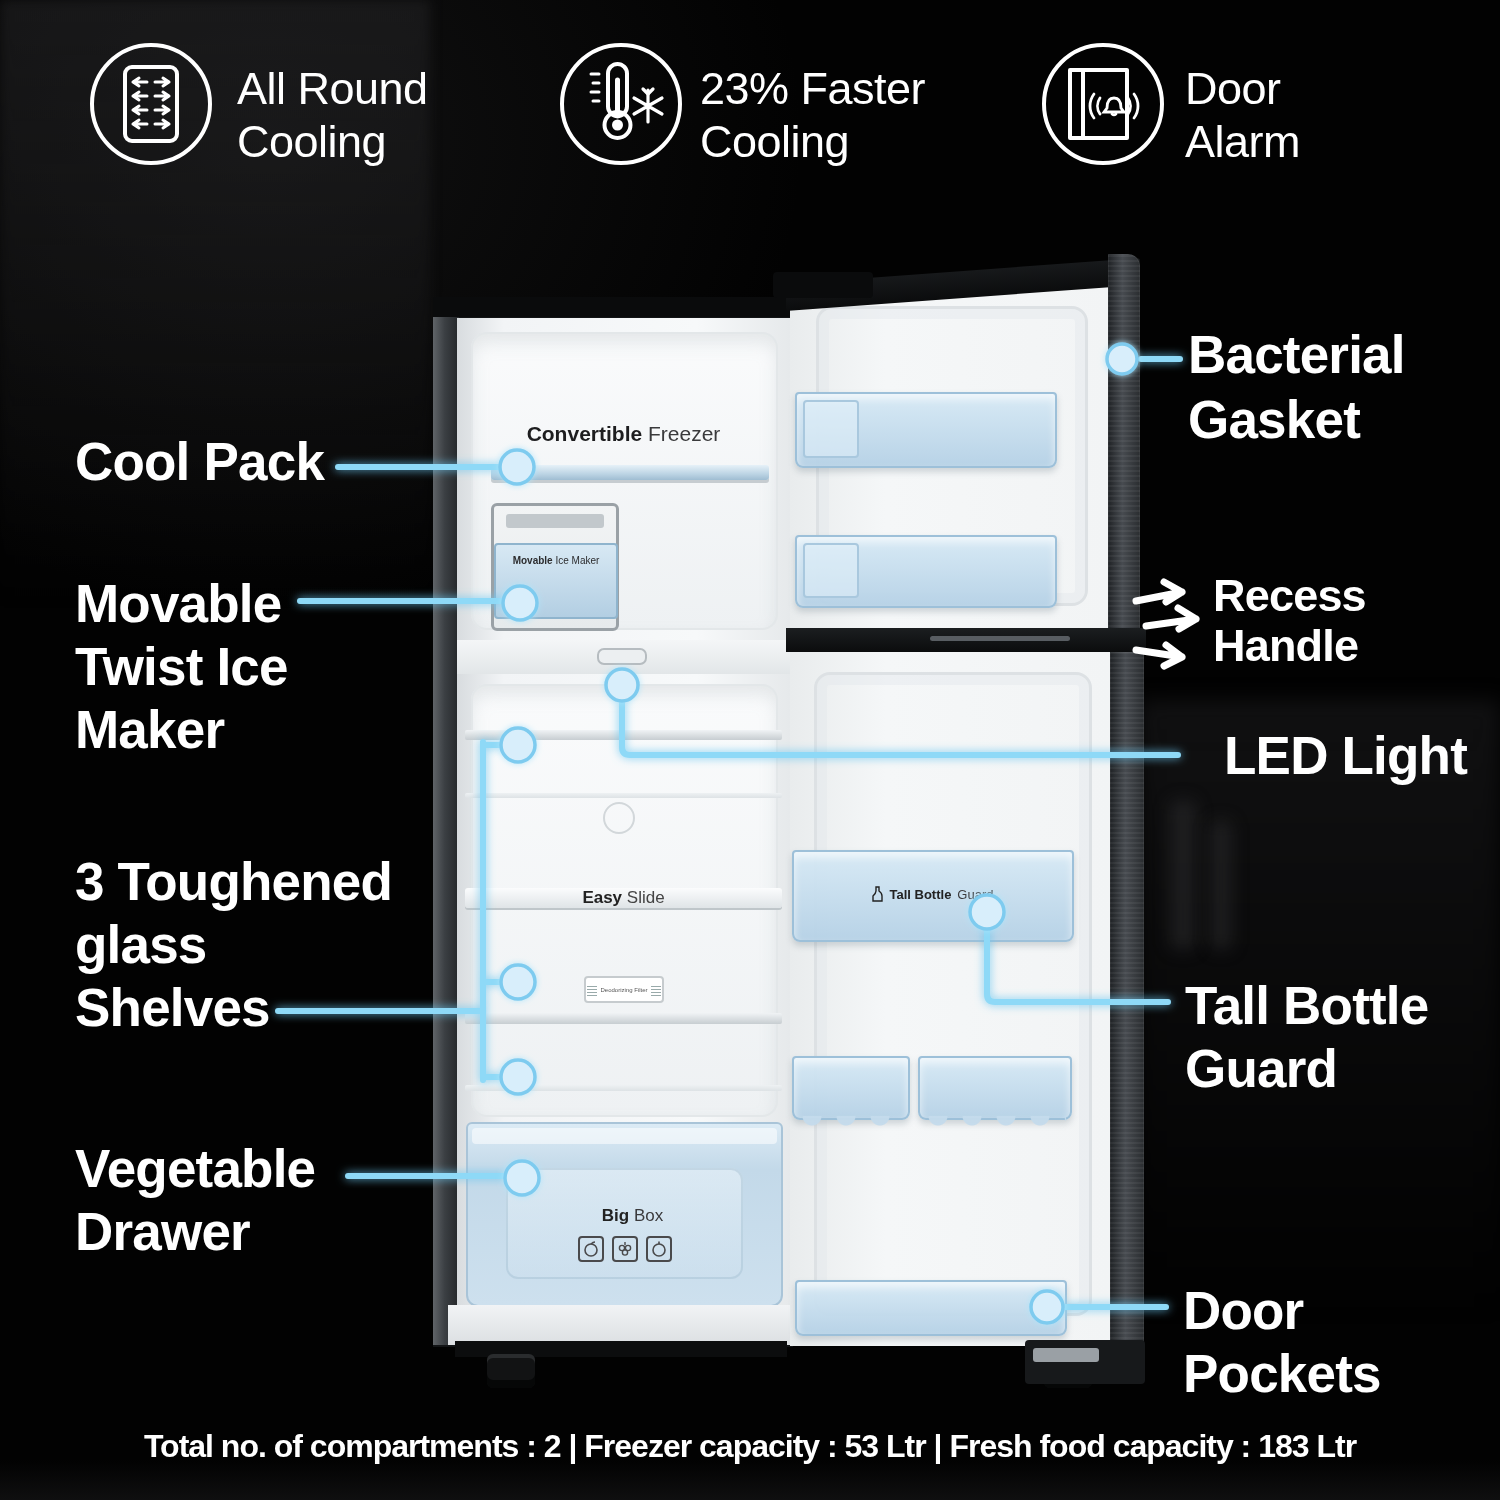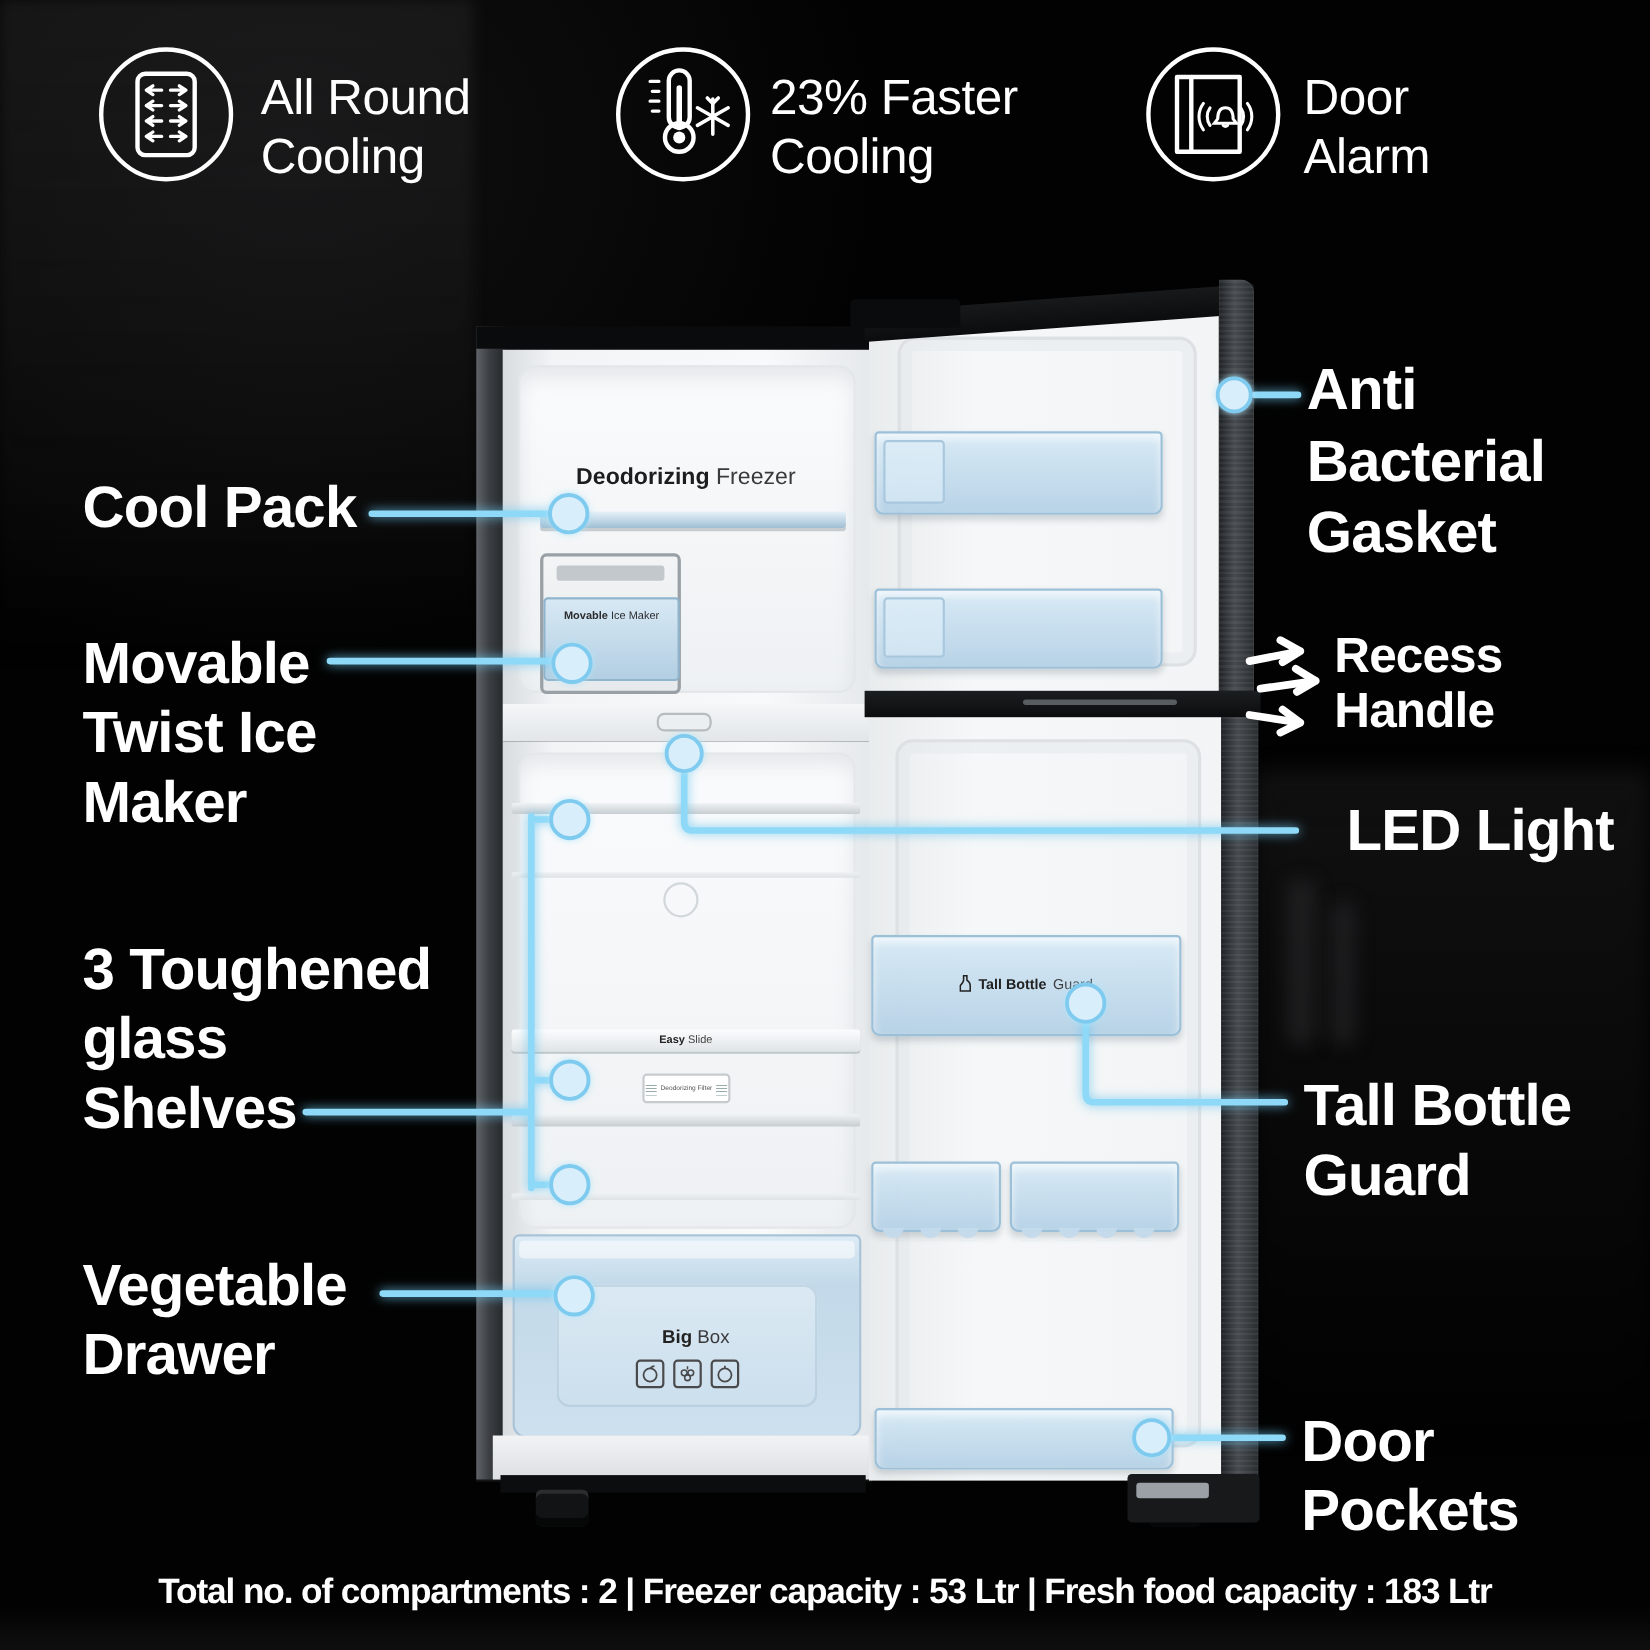--- a/index.html
+++ b/index.html
@@ -47,21 +47,21 @@
   .ice-bin{position:absolute;left:37px;top:225px;width:124px;height:76px;border:2px solid #8fb4cd;border-radius:4px;
     background:linear-gradient(180deg,rgba(214,232,244,.95),rgba(176,205,226,.95));box-sizing:border-box;
     font-size:10px;color:#2c2c2e;text-align:center;padding-top:10px;}
   .ice-bin b{font-weight:700;} 
   .divider{position:absolute;left:457px;top:640px;width:333px;height:34px;background:linear-gradient(180deg,#f4f6f7,#e2e6e8);}
   .latch{position:absolute;left:140px;top:8px;width:46px;height:13px;border:2px solid #b6bcc0;border-radius:7px;background:#eceff1;}
   .shelf{position:absolute;left:8px;right:8px;border-radius:2px;background:linear-gradient(180deg,#f0f3f5,#c7cdd1);}
   .shelf-light{background:linear-gradient(180deg,#eef1f3,#dde2e5);}
   .easy-shelf{position:absolute;left:8px;right:8px;top:214px;height:20px;border-radius:3px;
     background:linear-gradient(180deg,#fbfcfd,#dfe4e7);box-shadow:0 2px 0 #bfc6ca;text-align:center;
-    font-size:10px;color:#222;line-height:20px;margin-top:48px;}
+    font-size:17px;color:#222;line-height:20px;}
   .easy-shelf b{font-weight:700;} .easy-shelf span{font-weight:400;color:#444;}
   .vent-circle{position:absolute;left:146px;top:128px;width:28px;height:28px;border:2px solid #d2d7da;border-radius:50%;}
   .deo-badge{position:absolute;left:127px;top:302px;width:80px;height:27px;background:#fff;border:2px solid #c6cbce;
     border-radius:4px;box-sizing:border-box;font-size:6px;color:#555;display:flex;align-items:center;justify-content:center;gap:3px;}
   .deo-dots{width:10px;height:12px;background:repeating-linear-gradient(0deg,#9aa 0 1px,transparent 1px 3px);}
   .veg-drawer{position:absolute;left:9px;top:448px;width:317px;height:185px;border:2px solid #a9c4d8;border-radius:6px 6px 12px 12px;
     background:linear-gradient(180deg,#dcebf5,#c3d9e9 25%,#cde0ee);box-sizing:border-box;}
   .veg-top-rail{position:absolute;left:4px;top:4px;right:4px;height:16px;background:rgba(255,255,255,.55);border-radius:4px;}
   .veg-panel{position:absolute;left:38px;top:44px;right:38px;bottom:26px;border-radius:12px;
     background:linear-gradient(180deg,rgba(235,244,250,.6),rgba(205,224,238,.4));box-shadow:inset 0 0 0 2px rgba(150,180,200,.35);}
@@ -173,21 +173,21 @@
   </div>
 
   <div>
     <div class="cab-body"></div>
     <div class="cab-left-edge"></div>
     <div class="cab-top"></div>
 
     <div class="interior" style="top:318px;height:322px;">
       <div class="int-panel" style="top:14px;bottom:10px;"></div>
       <div class="freezer-title">
-        <b>Deodorizing</b>
+        <b>Convertible</b>
         <span>Freezer</span>
       </div>
       <div class="cool-pack-shelf"></div>
       <div class="ice-outline"></div>
       <div class="ice-bin">
         <b>Movable</b>
         <span>Ice Maker</span>
       </div>
     </div>
 
@@ -337,21 +337,20 @@
     <div class="lbl" style="left:75px;top:850px;">
       <div>3 Toughened</div>
       <div>glass</div>
       <div>Shelves</div>
     </div>
     <div class="lbl" style="left:75px;top:1137px;">
       <div>Vegetable</div>
       <div>Drawer</div>
     </div>
     <div class="lbl" style="left:1188px;top:322px;line-height:65px;">
-      <div>Anti</div>
       <div>Bacterial</div>
       <div>Gasket</div>
     </div>
     <div class="lbl lbl-sm" style="left:1213px;top:571px;">
       <div>Recess</div>
       <div>Handle</div>
     </div>
     <div class="lbl" style="left:1187px;top:724px;margin-left:37px;">
       <div>LED Light</div>
     </div>

